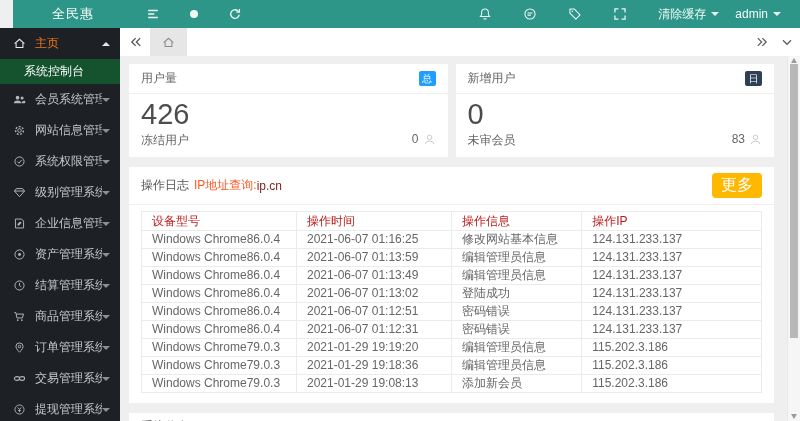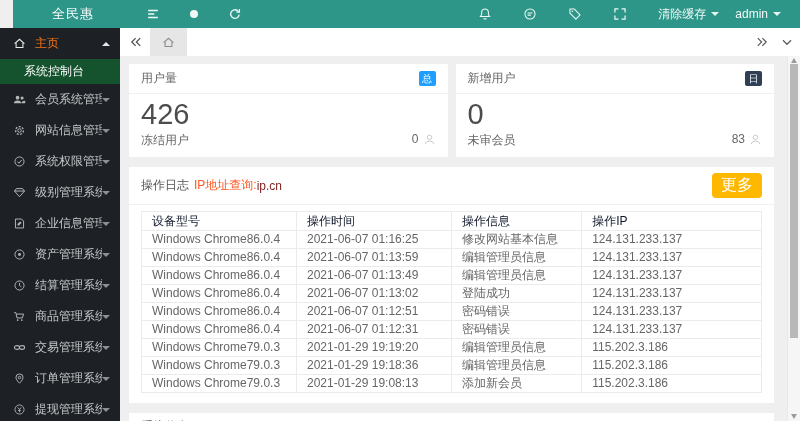--- a/index.html
+++ b/index.html
@@ -57,21 +57,21 @@
   
   .logcard { margin-top:10px; background:#fff; }
   .logcard-head { display:flex; align-items:center; padding:6px 12px; border-bottom:1px solid #f0f0f0; }
   .log-title { color:#555; }
   .log-red { color:#FF5722; margin-left:5px; }
   .log-ip { color:#7f1d1d; margin-left:0; cursor:pointer; }
   .more-btn { margin-left:auto; background:#FFB800; color:#fff; font-size:16px; padding:2px 9px; border:none; border-radius:4px; cursor:pointer; font-family:inherit; }
   .log-table-wrap { padding:6px 12px 10px; }
   table { width:100%; border-collapse:collapse; table-layout:fixed; }
   th,td { border:1px solid #ebebeb; font-weight:400; text-align:left; font-size:12px; color:#666; padding:1px 10px; line-height:15px; white-space:nowrap; overflow:hidden; }
-  th { color:#0f172a; line-height:15px; padding:1.5px 10px; }
+  th { color:#b91c1c; line-height:15px; padding:1.5px 10px; }
   .c1{width:25%}.c2{width:25%}.c3{width:21%}.c4{width:29%}
 
   
   .syscard { margin-top:10px; background:#fff; height:120px; }
   .syscard-head { padding:5px 12px; border-bottom:1px solid #f0f0f0; color:#555; }
 
   
   .vscroll { position:absolute; top:28px; right:0; bottom:0; width:13px; background:#f6f6f6; border-left:1px solid #e8e8e8; }
   .vthumb { position:absolute; left:2px; right:2px; top:8px; height:274px; background:#b8b8b8; cursor:pointer; }
   .varrow { position:absolute; left:3px; width:0; height:0; border-left:3.5px solid transparent; border-right:3.5px solid transparent; }
@@ -233,36 +233,36 @@
           <path d="M1.5 3.2h2l1.4 6.6h6.6l1.5-4.8H4.1"></path>
           <circle cx="5.8" cy="12.4" r="1.1" fill="currentColor" stroke="none"></circle>
           <circle cx="10.9" cy="12.4" r="1.1" fill="currentColor" stroke="none"></circle>
         </svg>
       </span>
       <span class="s-label">商品管理系统</span>
       <span class="caret side-caret caret-dn"></span>
     </div>
     <div class="side-item">
       <span class="ico s-ico">
+        <svg viewBox="0 0 16 16" fill="none" stroke="currentColor" stroke-width="1.2">
+          <path d="M8 13.8S3.6 9.6 3.6 6.8a4.4 4.4 0 0 1 8.8 0c0 2.8-4.4 7-4.4 7z"></path>
+          <circle cx="8" cy="6.8" r="1.5"></circle>
+        </svg>
+      </span>
+      <span class="s-label">订单管理系统</span>
+      <span class="caret side-caret caret-dn"></span>
+    </div>
+    <div class="side-item">
+      <span class="ico s-ico">
         <svg viewBox="0 0 16 16" fill="none" stroke="currentColor" stroke-width="1.3">
           <ellipse cx="4.9" cy="8" rx="3.2" ry="2.3"></ellipse>
           <ellipse cx="11.1" cy="8" rx="3.2" ry="2.3"></ellipse>
         </svg>
       </span>
       <span class="s-label">交易管理系统</span>
-      <span class="caret side-caret caret-dn"></span>
-    </div>
-    <div class="side-item">
-      <span class="ico s-ico">
-        <svg viewBox="0 0 16 16" fill="none" stroke="currentColor" stroke-width="1.2">
-          <path d="M8 13.8S3.6 9.6 3.6 6.8a4.4 4.4 0 0 1 8.8 0c0 2.8-4.4 7-4.4 7z"></path>
-          <circle cx="8" cy="6.8" r="1.5"></circle>
-        </svg>
-      </span>
-      <span class="s-label">订单管理系统</span>
       <span class="caret side-caret caret-dn"></span>
     </div>
     <div class="side-item">
       <span class="ico s-ico">
         <svg viewBox="0 0 16 16" fill="none" stroke="currentColor" stroke-width="1.1">
           <circle cx="8" cy="8" r="5.6"></circle>
           <path d="M5.8 5.4L8 8l2.2-2.6M8 8v3.4M6.2 9.2h3.6"></path>
         </svg>
       </span>
       <span class="s-label">提现管理系统</span>

